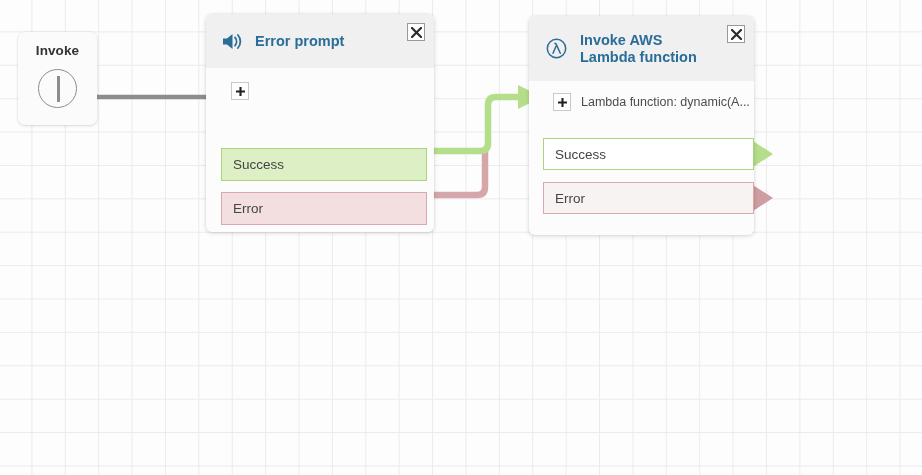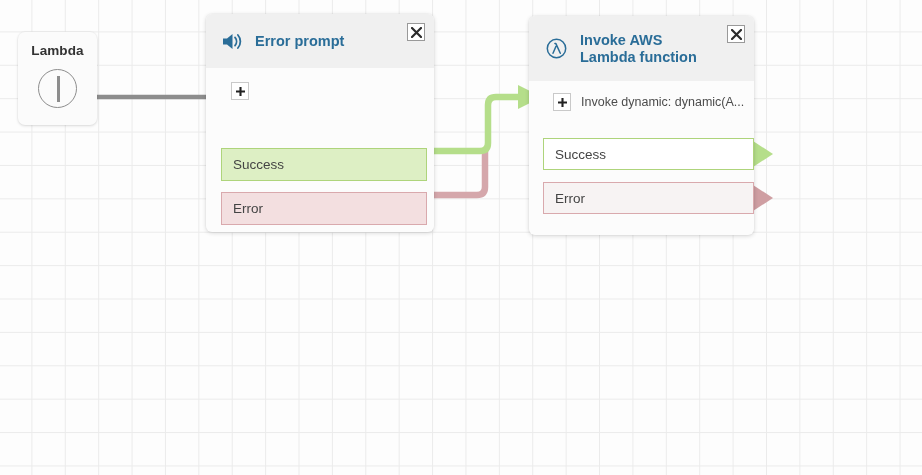--- a/index.html
+++ b/index.html
@@ -203,21 +203,21 @@
 
     <g>
       <path d="M 753 141 L 773 154 L 753 167 Z" fill="#b5de8a"></path>
     </g>
     <g>
       <path d="M 753 185 L 773 198 L 753 211 Z" fill="#cf9ea2"></path>
     </g>
   </svg>
 
   <div id="entry-node">
-    <div class="entry-title">Lambda</div>
+    <div class="entry-title">Invoke</div>
     <div class="entry-circle"></div>
     <div class="entry-stem"></div>
   </div>
 
   <div class="node-card" id="card-play-prompt" style="left:206px; top:14px; width:228px; height:218px;">
 
     <div class="card-header" style="height:54px;">
       <span class="hdr-icon">
         <svg width="19" height="17" viewBox="0 0 19 17">
           <path d="M0 5.5 h4 L9.5 1 v15 L4 11.5 H0 Z" fill="#2a6d98"></path>
@@ -267,21 +267,21 @@
         </svg>
       </span>
     </div>
 
     <div class="param-row" style="padding:12px 0 0 24px;">
       <span class="plus-box">
         <svg width="11" height="11" viewBox="0 0 11 11">
           <path d="M5.5 1 L5.5 10 M1 5.5 L10 5.5" stroke="#222222" stroke-width="2.1" stroke-linecap="butt"></path>
         </svg>
       </span>
-      <span class="param-label">Invoke dynamic: dynamic(A...</span>
+      <span class="param-label">Lambda function: dynamic(A...</span>
     </div>
 
     <div class="outcome success-open" style="left:14px; top:122px; width:211px; height:32px;">
       <span class="outcome-label">Success</span>
     </div>
 
     <div class="outcome error-open" style="left:14px; top:166px; width:211px; height:32px;">
       <span class="outcome-label">Error</span>
     </div>
   </div>

